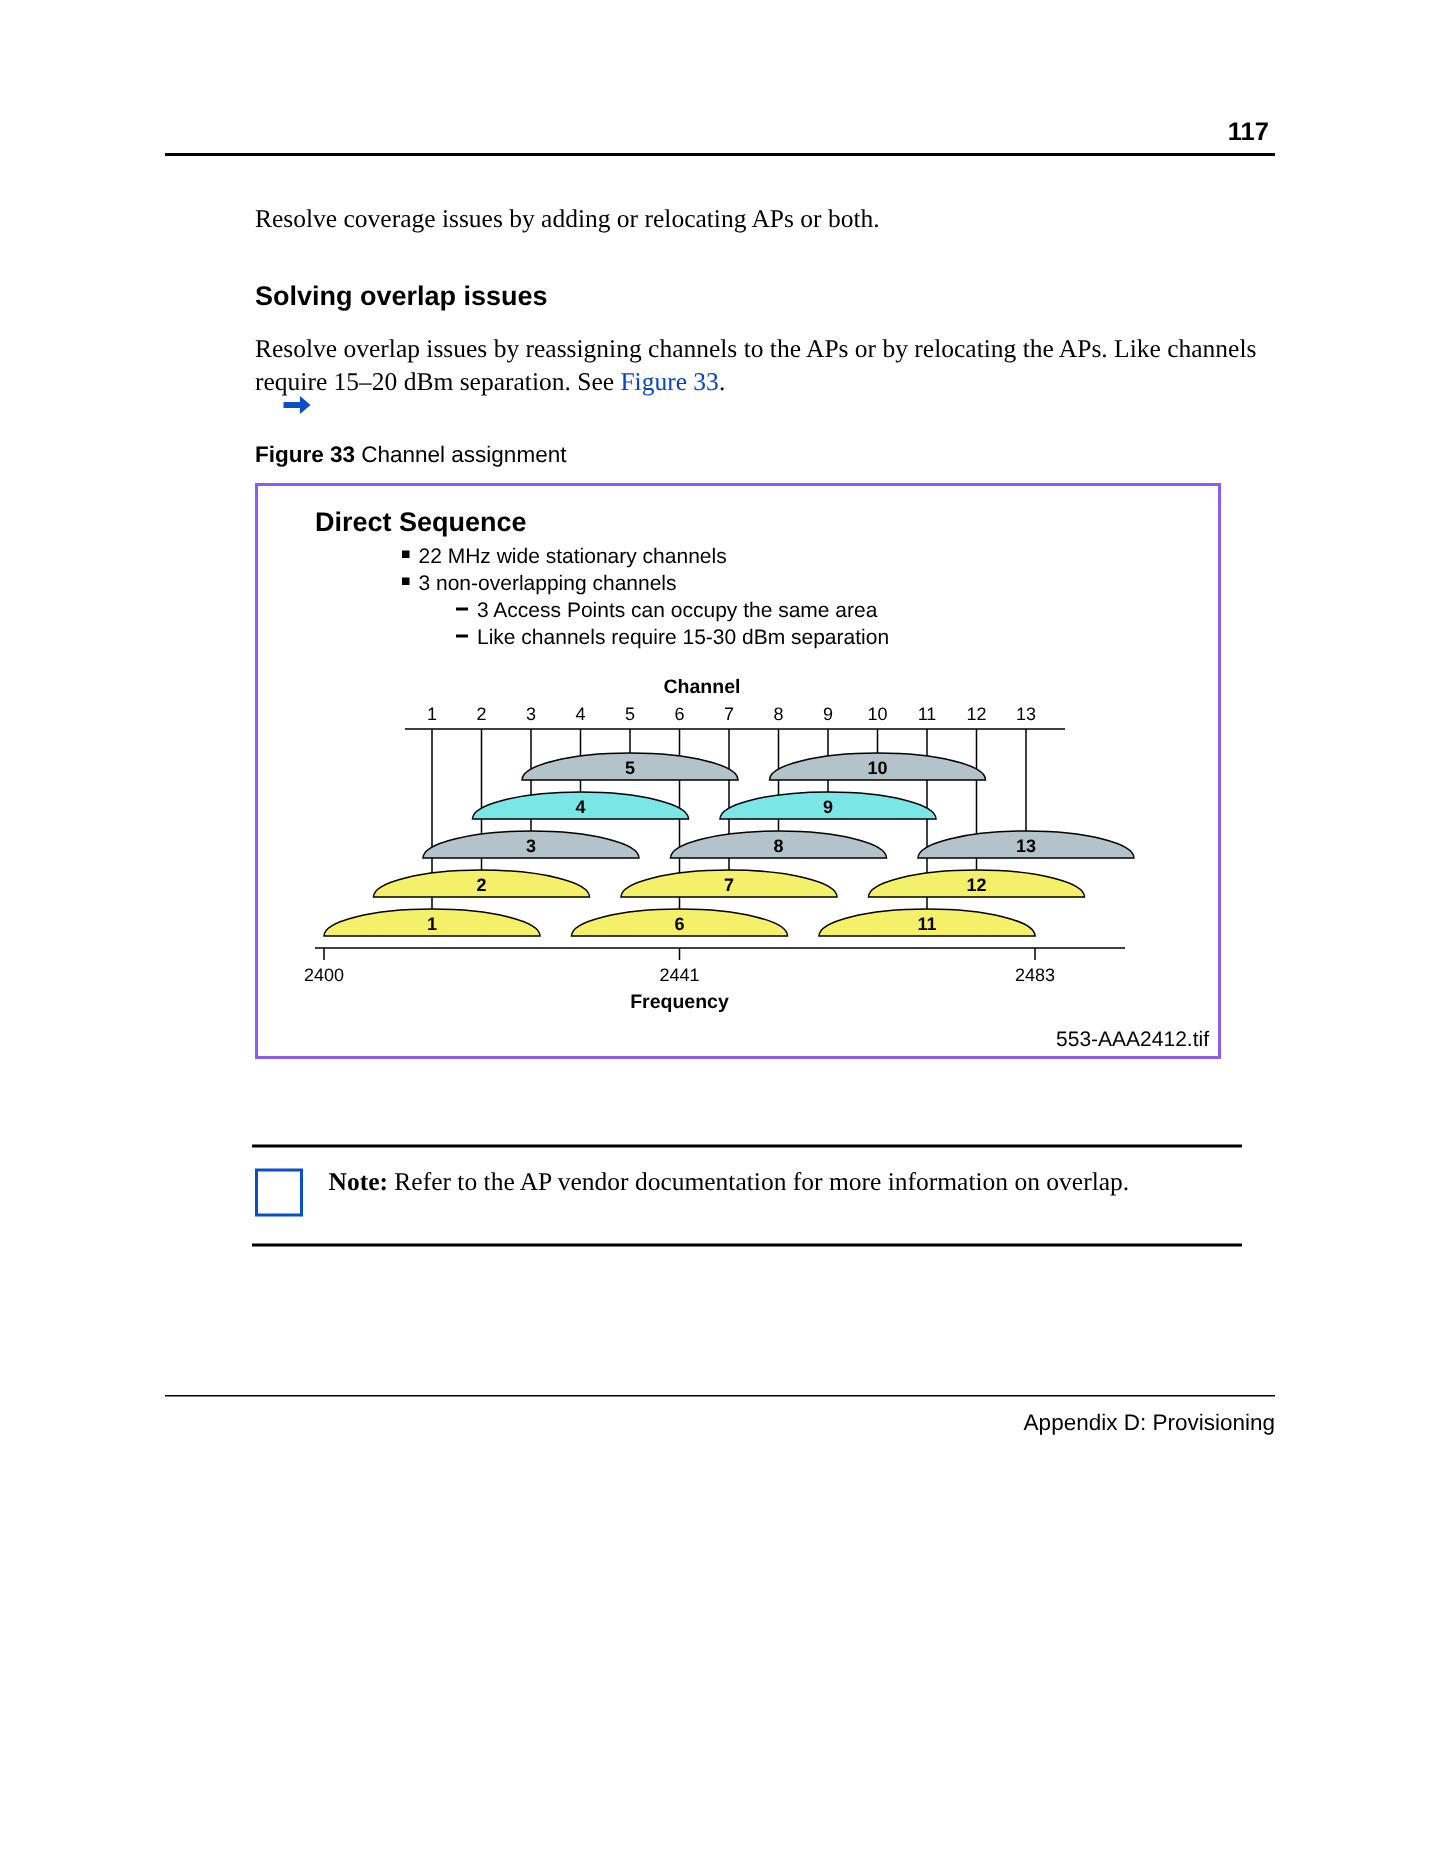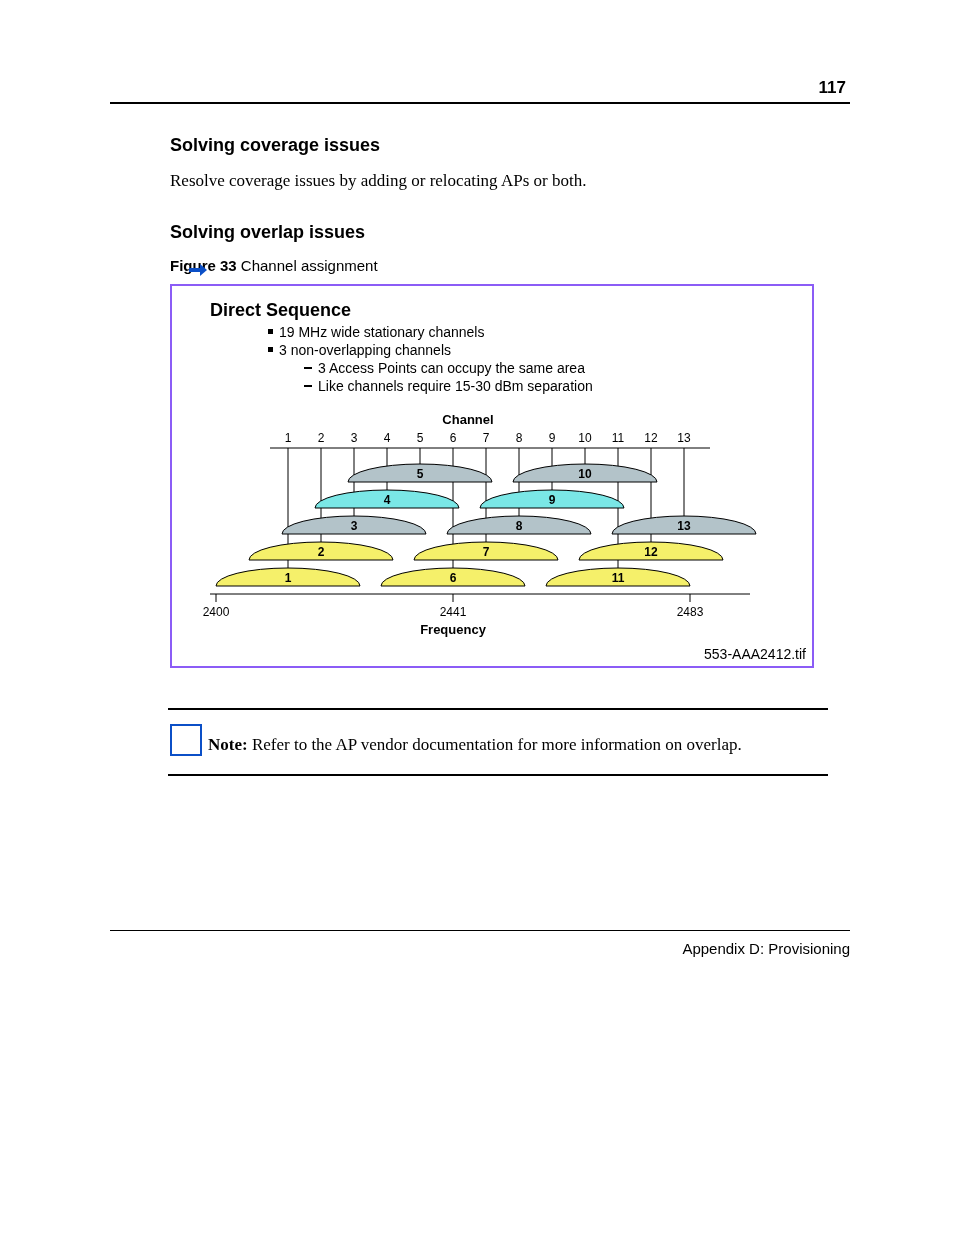--- a/index.html
+++ b/index.html
@@ -19,45 +19,47 @@
   .ds-title{position:absolute;left:38px;top:14px;font-weight:700;font-size:18px}
   .bul{position:absolute;left:96px;font-size:14px}
   .sub{position:absolute;left:132px;font-size:14px}
   .sqdot{display:inline-block;width:5px;height:5px;background:#000;vertical-align:3px;margin-right:6px}
   .dash{display:inline-block;width:8px;border-top:2px solid #000;vertical-align:4px;margin-right:6px}
   svg{position:absolute;left:18px;top:128px}
   .chlabel{font-family:Arial,Helvetica,sans-serif;font-weight:700;font-size:13px}
   .axnum{font-family:Arial,Helvetica,sans-serif;font-size:12px}
   .fcite{position:absolute;right:6px;bottom:4px;font-size:14px}
   
-  .notewrap{margin-top:40px;border-top:2px solid #000;border-bottom:2px solid #000;padding:10px 0 18px 0;display:flex;align-items:flex-end;gap:6px;width:660px;margin-left:-2px}
+  .notewrap{margin-top:57px;border-top:2px solid #000;border-bottom:2px solid #000;padding:10px 0 18px 0;display:flex;align-items:flex-start;gap:17px;width:660px;margin-left:-2px}
   .notewrap .ntxt{font-size:17px;line-height:1.3;padding-top:2px}
   .noteicon{width:28px;height:28px;border:2px solid #0b4fc7;display:flex;align-items:center;justify-content:center;margin-top:4px;margin-left:2px;flex:none}
 </style>
 </head>
 <body>
 
 <div class="page">
   <div class="pgnum">117</div>
   <div class="toprule"></div>
 
   <div class="content">
 
-    <h3>Solving coverage issues</h3>
     <p class="body">Resolve coverage issues by adding or relocating APs or both.</p>
 
     <h3>Solving overlap issues</h3>
+    <p class="body">
+      <span>Resolve overlap issues by reassigning channels to the APs or by relocating the APs. Like channels require 15–20 dBm separation. See </span><span class="xref">Figure 33</span><span>.</span>
+    </p>
 
     <div class="figcap">
       <b>Figure 33</b><span>   Channel assignment</span>
     </div>
 
     <div class="figbox">
       <div class="ds-title">Direct Sequence</div>
-      <div class="bul" style="top:38px"><span class="sqdot"></span><span>19 MHz wide stationary channels</span></div>
+      <div class="bul" style="top:38px"><span class="sqdot"></span><span>22 MHz wide stationary channels</span></div>
       <div class="bul" style="top:56px"><span class="sqdot"></span><span>3 non-overlapping channels</span></div>
       <div class="sub" style="top:74px"><span class="dash"></span><span>3 Access Points can occupy the same area</span></div>
       <div class="sub" style="top:92px"><span class="dash"></span><span>Like channels require 15-30 dBm separation</span></div>
 
       <svg width="610" height="228">
 
         <text x="278" y="10" class="chlabel" text-anchor="middle">Channel</text>
 
         <g class="axnum">
           <text x="98" y="28" text-anchor="middle">1</text>

